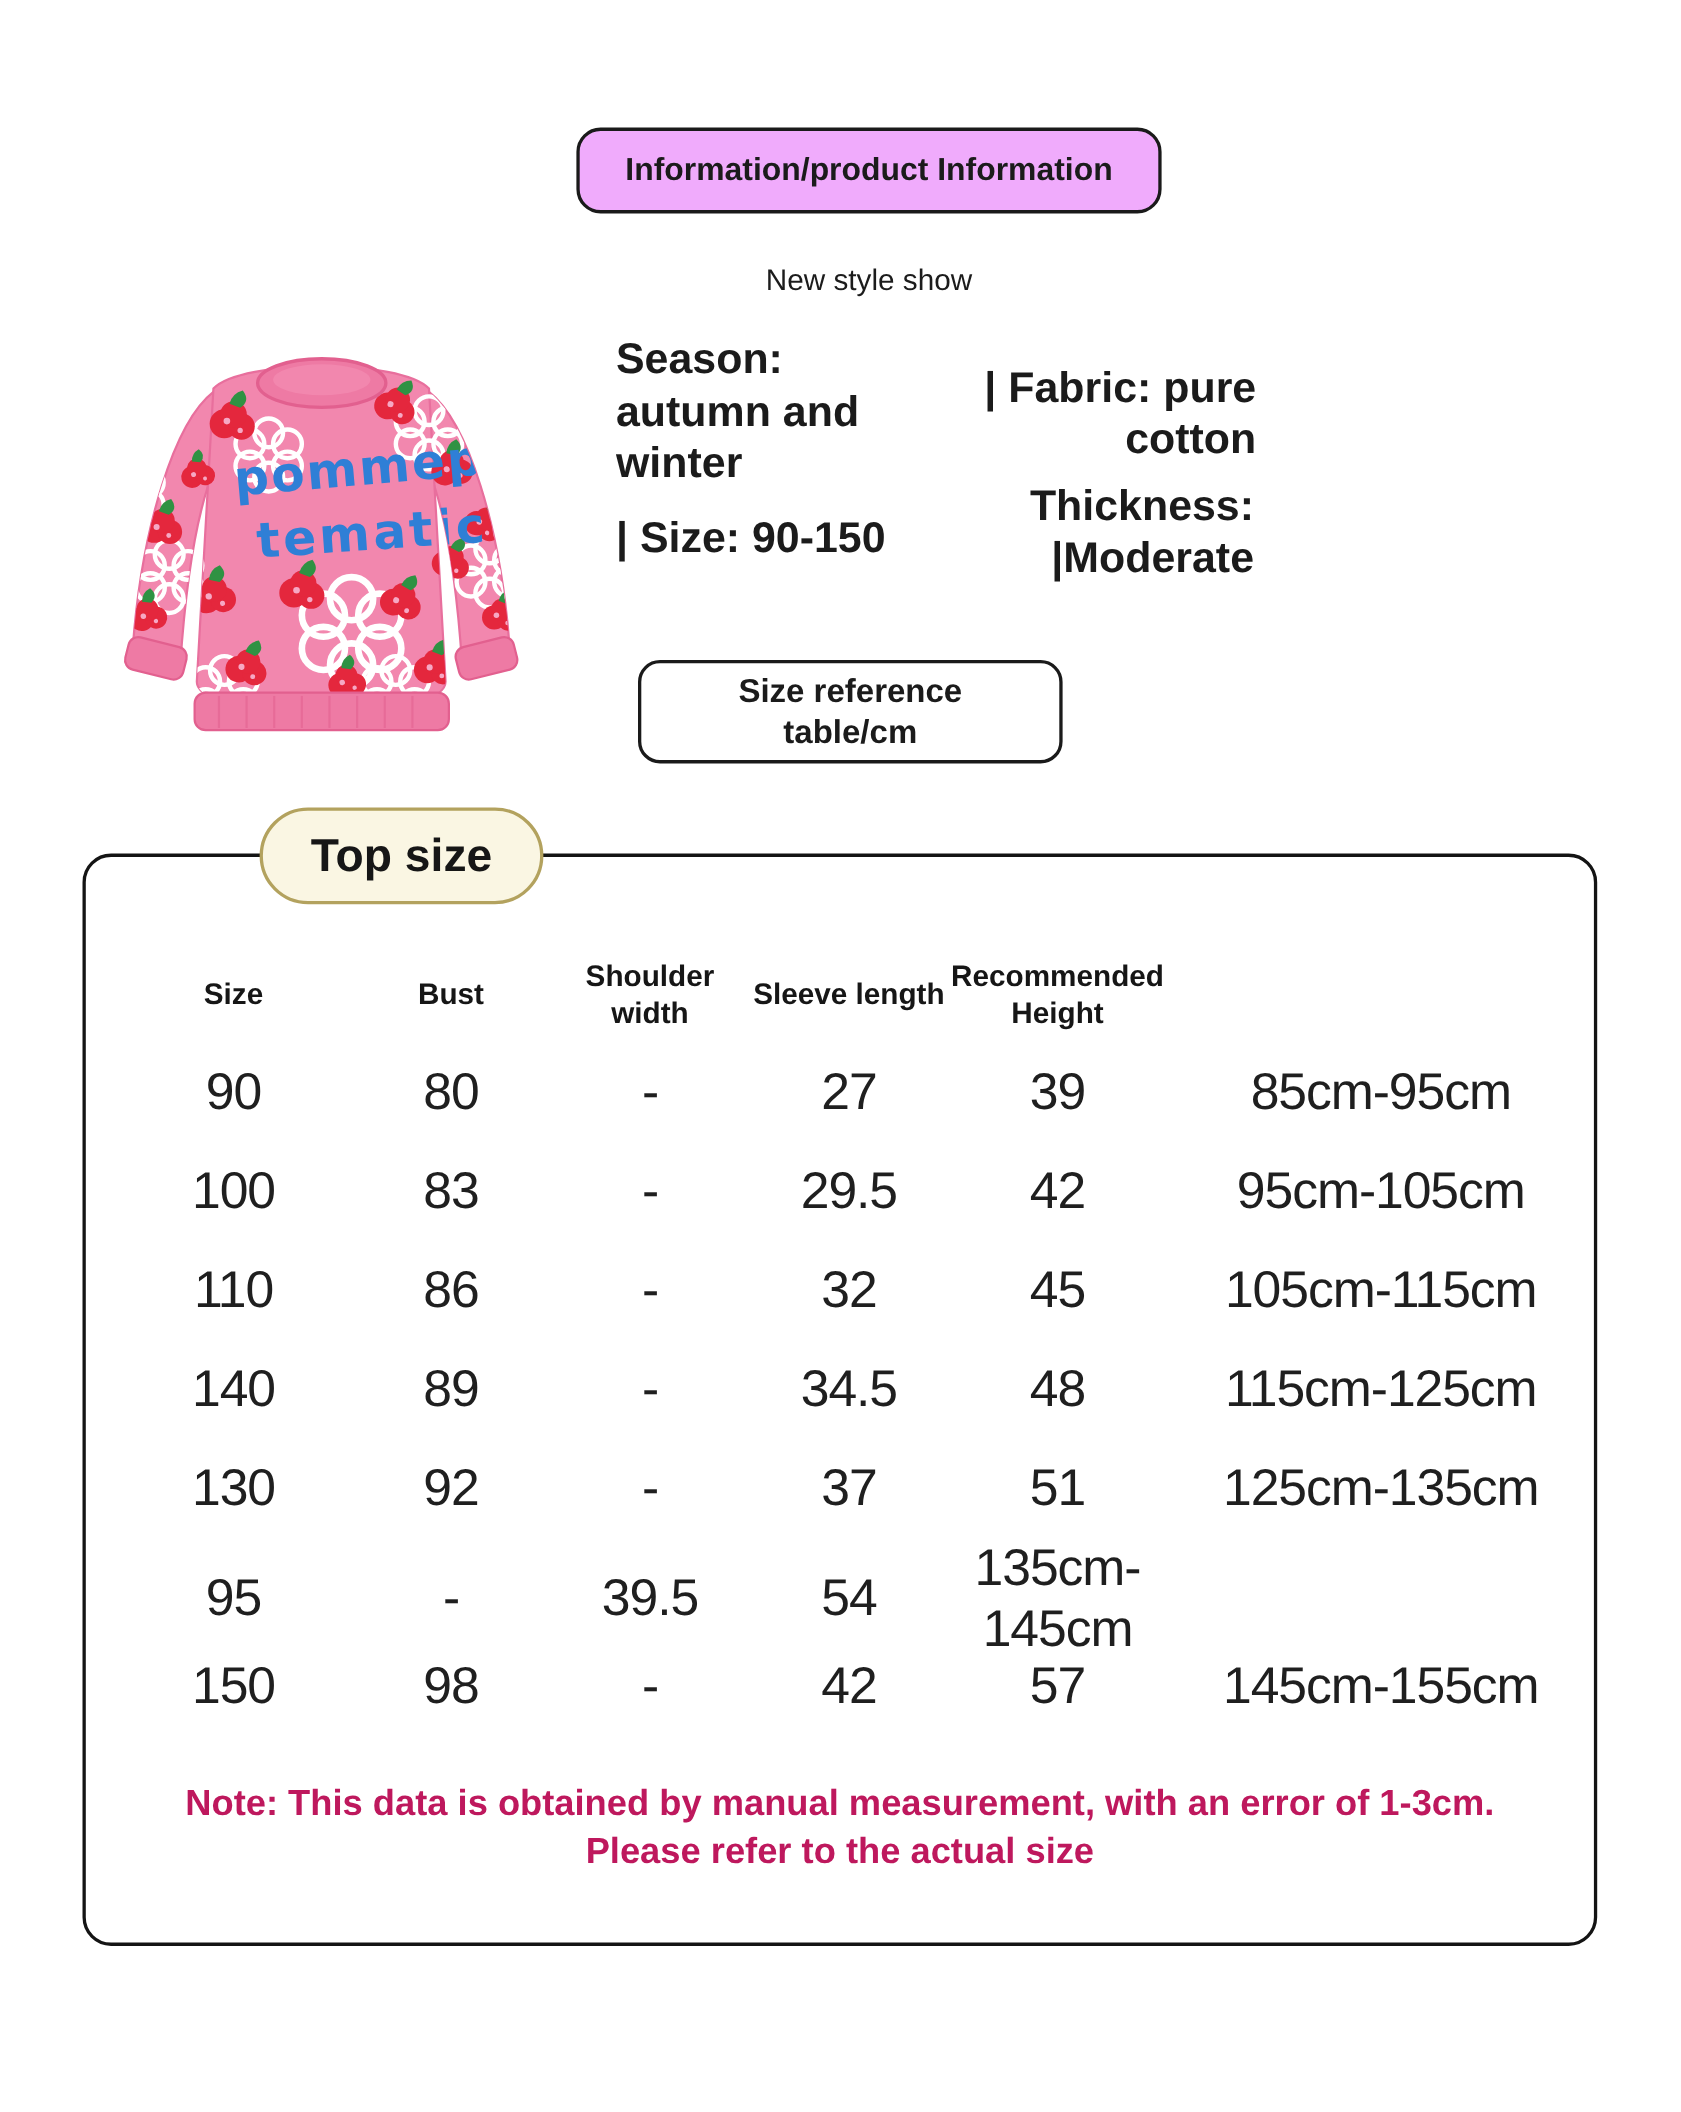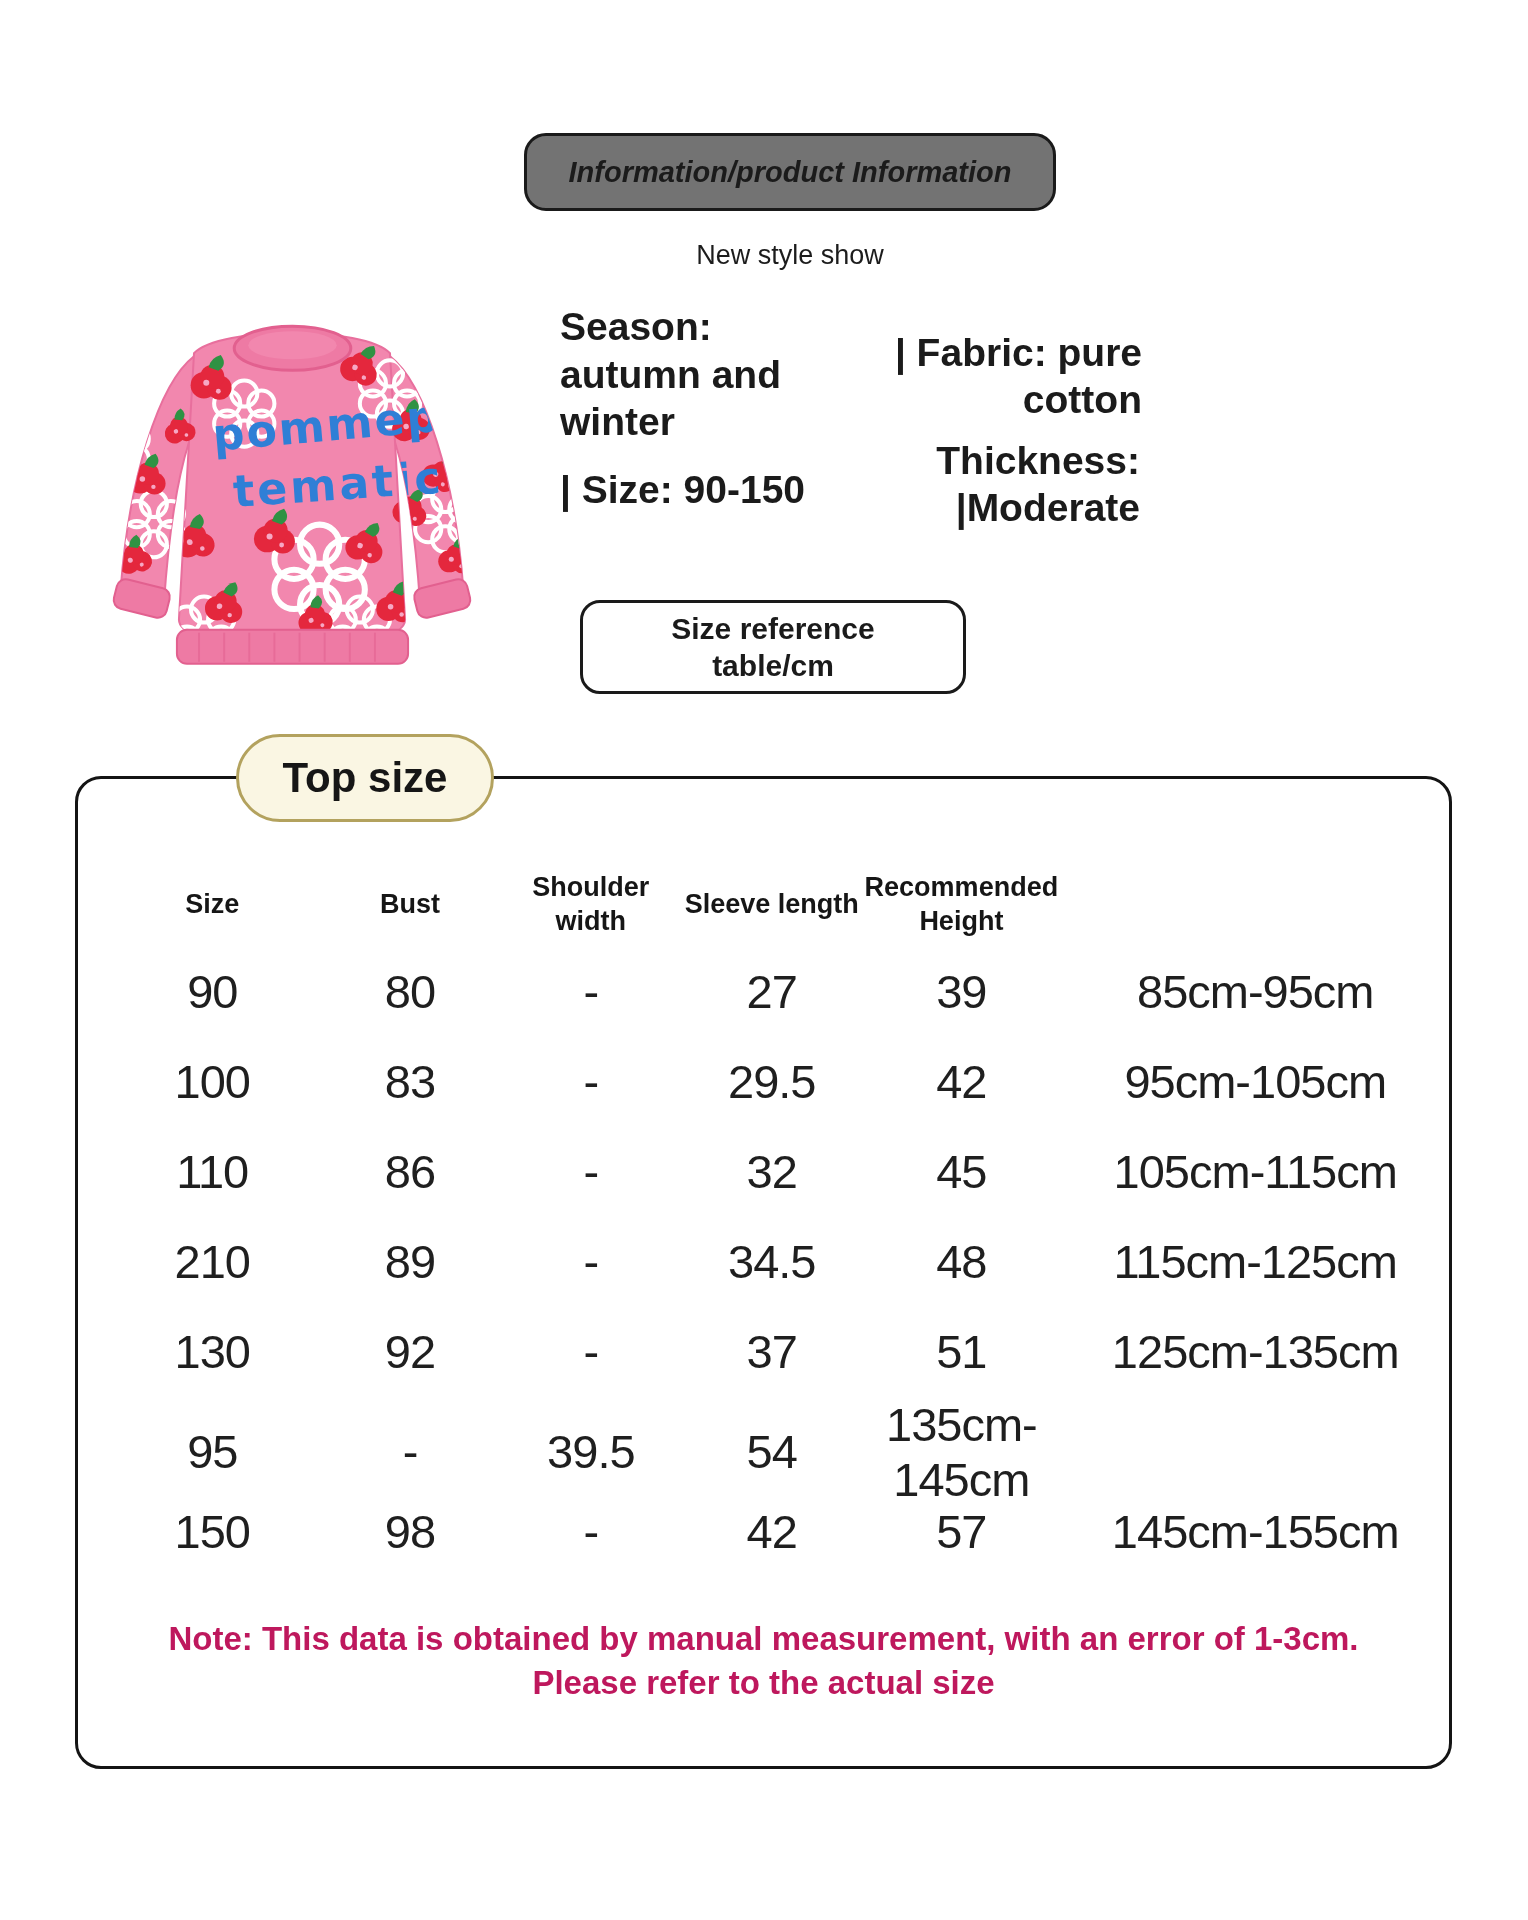--- a/index.html
+++ b/index.html
@@ -5,24 +5,24 @@
   * { margin:0; padding:0; box-sizing:border-box; }
   html,body { background:#ffffff; }
   body {
     width:1528px; height:1920px; position:relative;
     font-family:"Liberation Sans", sans-serif; color:#1b1b1b;
     overflow:hidden;
   }
   .pre { white-space:pre-line; }
 
   .info-box {
-    position:absolute; left:524px; top:133px; width:532px; height:78px;
+    position:absolute; left:524px; top:116px; width:532px; height:78px;
     border:3px solid #1a1a1a; border-radius:22px;
     display:flex; align-items:center; justify-content:center;
-    font-weight:bold; font-size:29px; background:#737373;font-style:italic;
+    font-weight:bold; font-size:29px; background:#f0abfc;
   }
   .subtitle {
     position:absolute; left:524px; top:240px; width:532px;
     text-align:center; font-size:27px; color:#1c1c1c;
   }
 
   .sweater-wrap { position:absolute; left:58px; top:298px; width:468px; height:402px; }
 
   .season {
     position:absolute; left:560px; top:303px;
@@ -205,21 +205,21 @@
       </div>
       <div class="tr">
         <div class="td">110</div>
         <div class="td">86</div>
         <div class="td">-</div>
         <div class="td">32</div>
         <div class="td">45</div>
         <div class="td">105cm-115cm</div>
       </div>
       <div class="tr">
-        <div class="td">210</div>
+        <div class="td">140</div>
         <div class="td">89</div>
         <div class="td">-</div>
         <div class="td">34.5</div>
         <div class="td">48</div>
         <div class="td">115cm-125cm</div>
       </div>
       <div class="tr">
         <div class="td">130</div>
         <div class="td">92</div>
         <div class="td">-</div>

